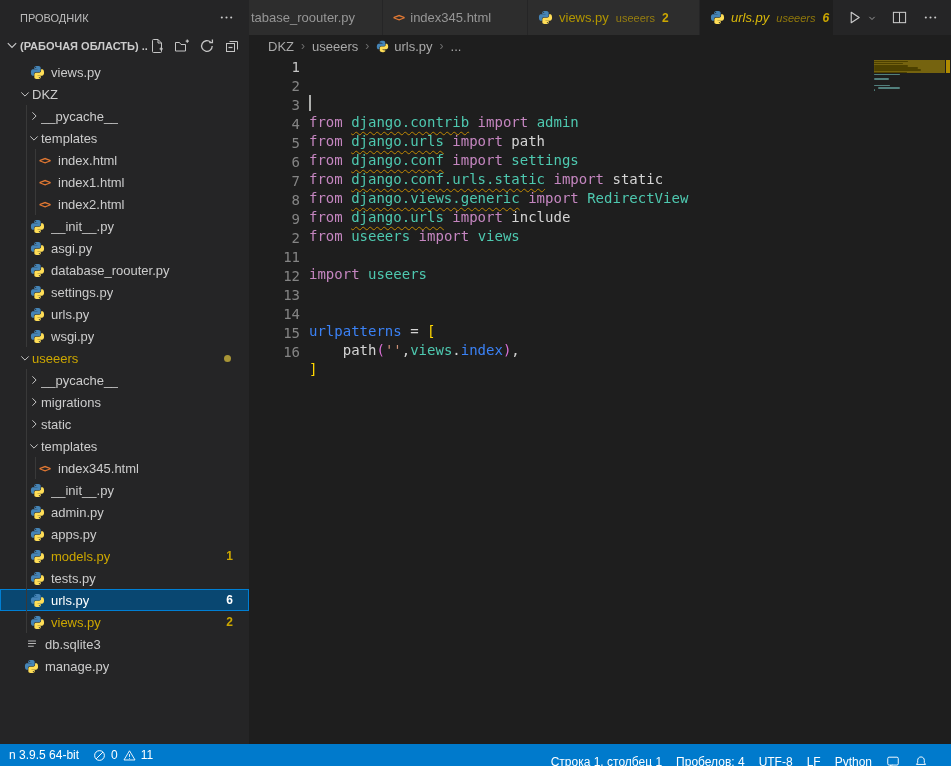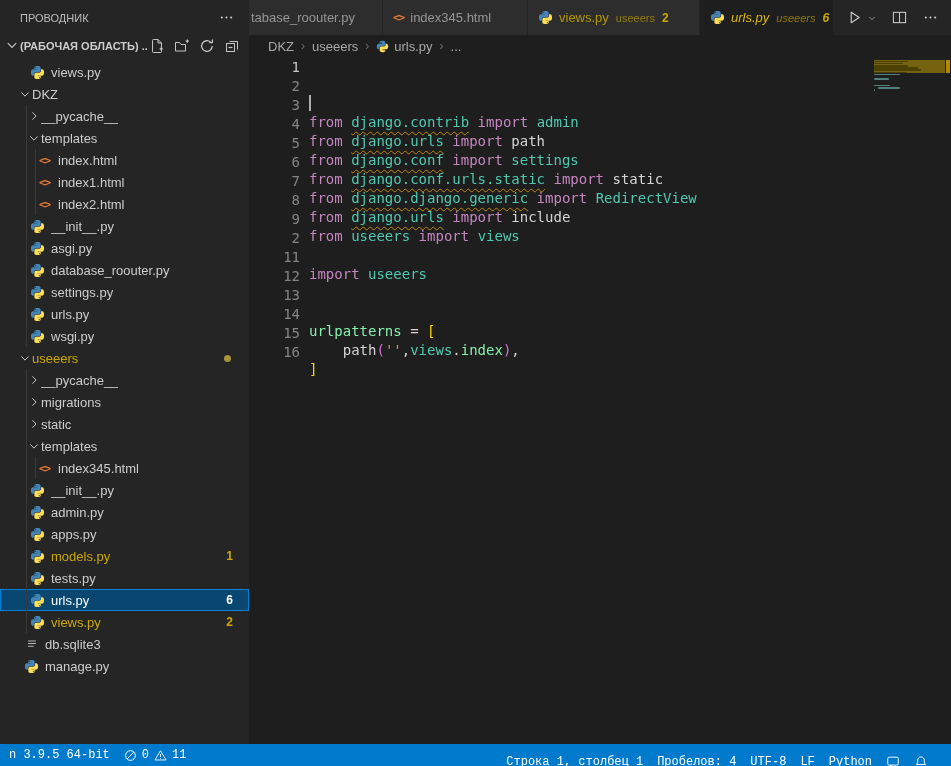--- a/index.html
+++ b/index.html
@@ -60,35 +60,35 @@
     font-size:14px; line-height:19px; overflow:hidden; }
   #code { position:absolute; top:1px; left:0; right:83px; }
   .code-line { display:flex; height:19px; white-space:pre; }
   .ln { width:60px; flex:none; text-align:right; padding-right:9px; color:#858585; }
   .code-line.current .ln { color:#c6c6c6; }
   .lc { flex:1; position:relative;margin-top:36px; }
   .code-line.current .lc { outline:1px solid #313131; outline-offset:-1px; }
   .cursor { position:absolute; left:0; top:1px; width:1.5px; height:16px; background:#aeafad; }
   .ig { position:absolute; left:3px; top:0; bottom:0; width:1px; background:#404040; }
   .tk-kw  { color:#c586c0; } .tk-mod { color:#4ec9b0; } .tk-def { color:#d4d4d4; }
-  .tk-var { color:#86efac; } .tk-str { color:#ce9178; } .tk-b1 { color:#ffd700; } .tk-b2 { color:#da70d6; }
+  .tk-var { color:#3b82f6; } .tk-str { color:#ce9178; } .tk-b1 { color:#ffd700; } .tk-b2 { color:#da70d6; }
   .sq { text-decoration-line:underline; text-decoration-style:wavy; text-decoration-color:#bf8803;
         text-decoration-thickness:1px; text-underline-offset:3.5px; }
 
   
   #minimap { position:absolute; top:1px; right:6px; width:71px; height:130px; }
   .mm-yellow { position:absolute; left:0; right:0; background:rgba(204,167,0,0.5); }
   .mm-dash { position:absolute; height:1.6px; border-radius:1px; }
   #ruler-mark { position:absolute; right:1px; width:4px; background:#b08b00; }
 
   
   #statusbar { height:22px; background:#007acc; color:#ffffff; display:flex; align-items:center;
     justify-content:space-between; font-size:12px; }
   .stgroup { display:flex; align-items:center; height:22px; }
-  .stitem { display:flex; align-items:center; gap:5px; padding:0 7px; height:22px; cursor:pointer; white-space:nowrap;font-family:Liberation Mono, monospace; }
+  .stitem { display:flex; align-items:center; gap:5px; padding:0 7px; height:22px; cursor:pointer; white-space:nowrap; }
   #statusbar .stgroup.left { padding-left:2px; }
   #statusbar .stgroup.right { padding-right:16px;margin-top:13px; }
 </style>
 </head>
 <body>
 
 <div id="app">
   <aside id="sidebar">
     <div class="sb-title">
       <span>ПРОВОДНИК</span>
@@ -485,21 +485,21 @@
           <span>...</span>
         </span>
       </div>
     <div id="code-pane">
       <div id="code">
           <div class="code-line current"><span class="ln">1</span><span class="lc"><span class="cursor"></span></span></div>
           <div class="code-line"><span class="ln">2</span><span class="lc"><span class="tk-kw">from </span><span class="tk-mod sq">django.contrib</span><span> </span><span class="tk-kw">import</span><span> </span><span class="tk-mod">admin</span></span></div>
           <div class="code-line"><span class="ln">3</span><span class="lc"><span class="tk-kw">from </span><span class="tk-mod sq">django.urls</span><span> </span><span class="tk-kw">import</span><span> </span><span class="tk-def">path</span></span></div>
           <div class="code-line"><span class="ln">4</span><span class="lc"><span class="tk-kw">from </span><span class="tk-mod sq">django.conf</span><span> </span><span class="tk-kw">import</span><span> </span><span class="tk-mod">settings</span></span></div>
           <div class="code-line"><span class="ln">5</span><span class="lc"><span class="tk-kw">from </span><span class="tk-mod sq">django.conf.urls.static</span><span> </span><span class="tk-kw">import</span><span> </span><span class="tk-def">static</span></span></div>
-          <div class="code-line"><span class="ln">6</span><span class="lc"><span class="tk-kw">from </span><span class="tk-mod sq">django.django.generic</span><span> </span><span class="tk-kw">import</span><span> </span><span class="tk-mod">RedirectView</span></span></div>
+          <div class="code-line"><span class="ln">6</span><span class="lc"><span class="tk-kw">from </span><span class="tk-mod sq">django.views.generic</span><span> </span><span class="tk-kw">import</span><span> </span><span class="tk-mod">RedirectView</span></span></div>
           <div class="code-line"><span class="ln">7</span><span class="lc"><span class="tk-kw">from </span><span class="tk-mod sq">django.urls</span><span> </span><span class="tk-kw">import</span><span> </span><span class="tk-def">include</span></span></div>
           <div class="code-line"><span class="ln">8</span><span class="lc"><span class="tk-kw">from </span><span class="tk-mod">useeers</span><span> </span><span class="tk-kw">import</span><span> </span><span class="tk-mod">views</span></span></div>
           <div class="code-line"><span class="ln">9</span><span class="lc"></span></div>
           <div class="code-line"><span class="ln">2</span><span class="lc"><span class="tk-kw">import</span><span> </span><span class="tk-mod">useeers</span></span></div>
           <div class="code-line"><span class="ln">11</span><span class="lc"></span></div>
           <div class="code-line"><span class="ln">12</span><span class="lc"></span></div>
           <div class="code-line"><span class="ln">13</span><span class="lc"><span class="tk-var">urlpatterns</span><span class="tk-def"> = </span><span class="tk-b1">[</span></span></div>
           <div class="code-line"><span class="ln">14</span><span class="lc"><span class="ig"></span><span class="tk-def">    path</span><span class="tk-b2">(</span><span class="tk-str">''</span><span class="tk-def">,</span><span class="tk-mod">views</span><span class="tk-def">.</span><span class="tk-var">index</span><span class="tk-b2">)</span><span class="tk-def">,</span></span></div>
           <div class="code-line"><span class="ln">15</span><span class="lc"><span class="tk-b1">]</span></span></div>
           <div class="code-line"><span class="ln">16</span><span class="lc"></span></div>

